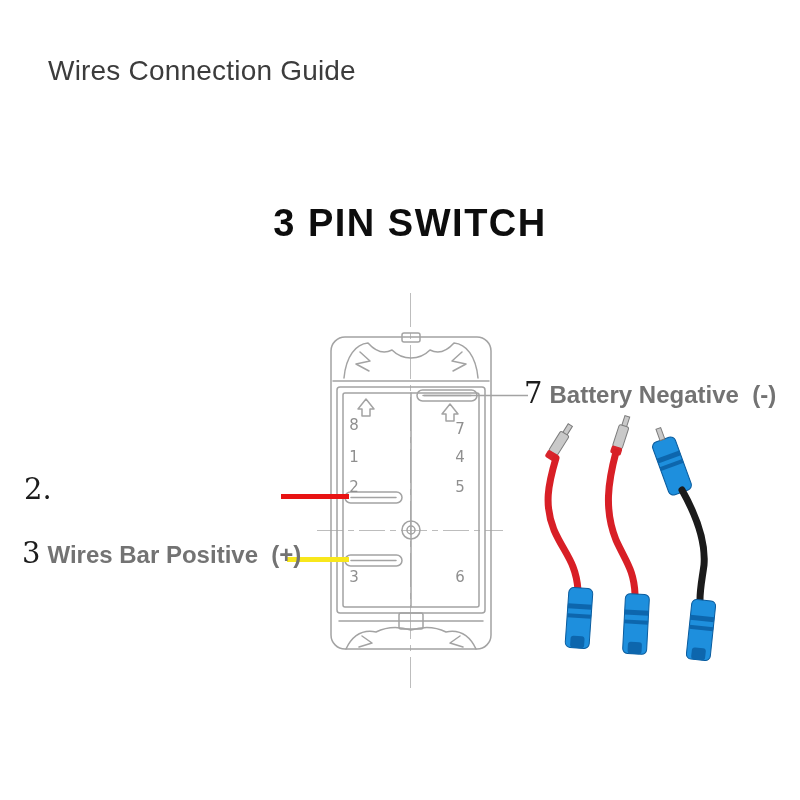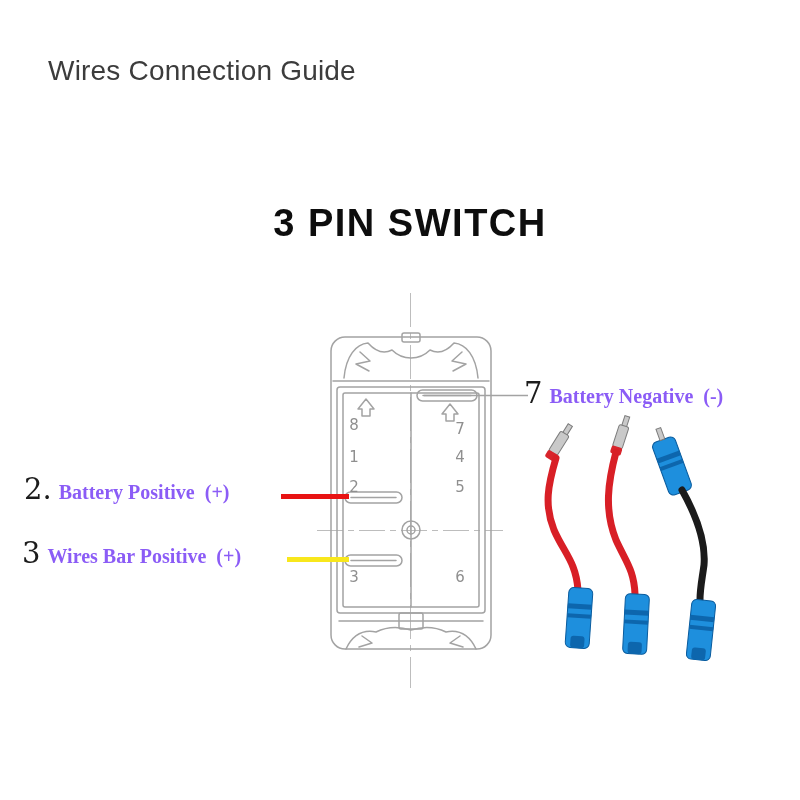--- a/index.html
+++ b/index.html
@@ -12,21 +12,21 @@
   .subtitle { margin-top:9px; font-size:19px; color:#6e6e6e; }
 
   .heading { position:absolute; left:0; top:202px; width:100%; padding-left:20px;
              text-align:center; font-size:38px; font-weight:800; color:#0d0d0d;
              letter-spacing:1.5px; }
 
   svg.diagram { position:absolute; left:0; top:0; display:block; }
 
   .callout { position:absolute; display:flex; align-items:baseline; gap:7px; }
   .callout .pin { font-family:"DejaVu Serif", serif; font-size:29px; color:#1c1c1c; }
-  .callout .lbl { font-size:20px; font-weight:bold; color:#8b5cf6; white-space:pre;font-family:Liberation Serif, serif; }
+  .callout .lbl { font-size:24px; font-weight:bold; color:#737373; white-space:pre; }
   #callout-7 { left:524px; top:376px; }
   #callout-2 { left:24px;  top:472px; }
   #callout-3 { left:22px;  top:536px; }
 </style>
 </head>
 <body>
 
 <div class="canvas">
 
   <div class="header">
@@ -137,21 +137,20 @@
     </g>
   </svg>
 
   <div class="callout" id="callout-7">
     <span class="pin">7</span>
     <span class="lbl">Battery Negative  (-)</span>
   </div>
 
   <div class="callout" id="callout-2">
     <span class="pin">2.</span>
-    <span class="lbl">Battery Positive  (+)</span>
   </div>
 
   <div class="callout" id="callout-3">
     <span class="pin">3</span>
     <span class="lbl">Wires Bar Positive  (+)</span>
   </div>
 
 </div>
 
 </body></html>

